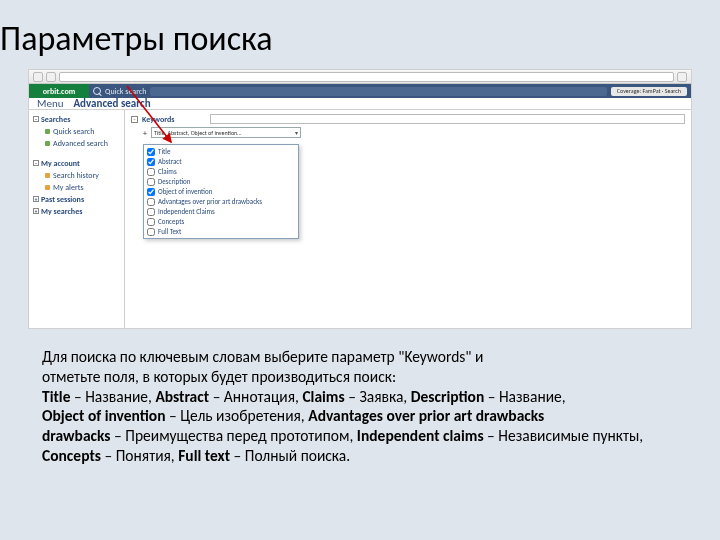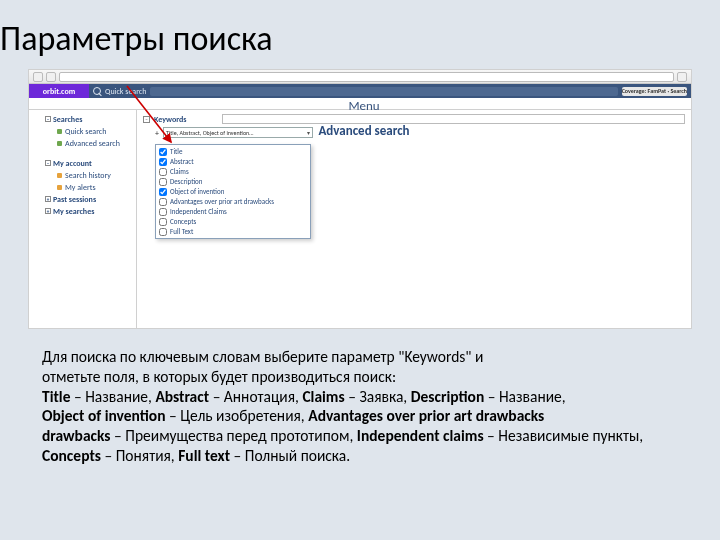--- a/index.html
+++ b/index.html
@@ -34,47 +34,47 @@
   .browser-bar .btn {
     width: 10px; height: 10px; border: 1px solid #bbb; border-radius: 2px;
     background: #f0f0f0;
   }
   .browser-bar .addr {
     flex: 1; height: 10px; background: #fff; border: 1px solid #bbb; border-radius: 2px;
   }
   
   .brand-row { display: flex; height: 14px; }
   .brand {
-    width: 60px; background: #6d28d9; color: #fff; font-weight: bold;
+    width: 60px; background: #15803d; color: #fff; font-weight: bold;
     display: flex; align-items: center; justify-content: center; font-size: 8px;
   }
   .bluebar {
     flex: 1; background: #3a557e; display: flex; align-items: center;
     padding: 0 4px; gap: 4px; color: #dfe7f2;
   }
   .bluebar .search-ico {
     width: 8px; height: 8px; border: 1px solid #dfe7f2; border-radius: 50%;
     position: relative;
   }
   .bluebar .search-ico::after{
     content:""; position:absolute; width:4px; height:1px; background:#dfe7f2;
     bottom:-1px; right:-2px; transform:rotate(45deg);
   }
   .bluebar .search-field {
     flex: 1; height: 9px; background: #4d6890; border-radius: 2px;
   }
   .bluebar .right-btn {
-    height: 9px; padding: 0 0; background: #e8e8e8; color: #333; border-radius: 2px;
-    font-size: 6px; line-height: 9px; font-weight: bold;
+    height: 9px; padding: 0 6px; background: #e8e8e8; color: #333; border-radius: 2px;
+    font-size: 6px; line-height: 9px;
   }
   .subnav {
     height: 12px; border-bottom: 1px solid #d0d0d0; display: flex; align-items: center;
-    padding-left: 8px; gap: 10px; color: #3a557e; font-size: 13px; flex-direction: column;
-  }
-  .content-row { display: flex; height: calc(100% - 40px); padding-left: 12px; }
+    padding-left: 8px; gap: 10px; color: #3a557e; font-size: 11px;
+  }
+  .content-row { display: flex; height: calc(100% - 40px); }
   .sidebar {
     width: 96px; border-right: 1px solid #d0d0d0; padding: 4px 4px;
     display: flex; flex-direction: column; gap: 2px;
   }
   .side-group { color: #2a4b7c; font-weight: bold; display:flex; align-items:center; gap:2px;}
   .side-group .toggle { width:6px; height:6px; border:1px solid #888; font-size:5px; line-height:4px; text-align:center;}
   .side-item { padding-left: 12px; color: #2a4b7c; display:flex; align-items:center; gap:3px;}
   .side-item .dot { width:5px; height:5px; background:#6fa74e; border-radius:1px;}
   .side-item.orange .dot { background:#e6a23c;}
   .main {

